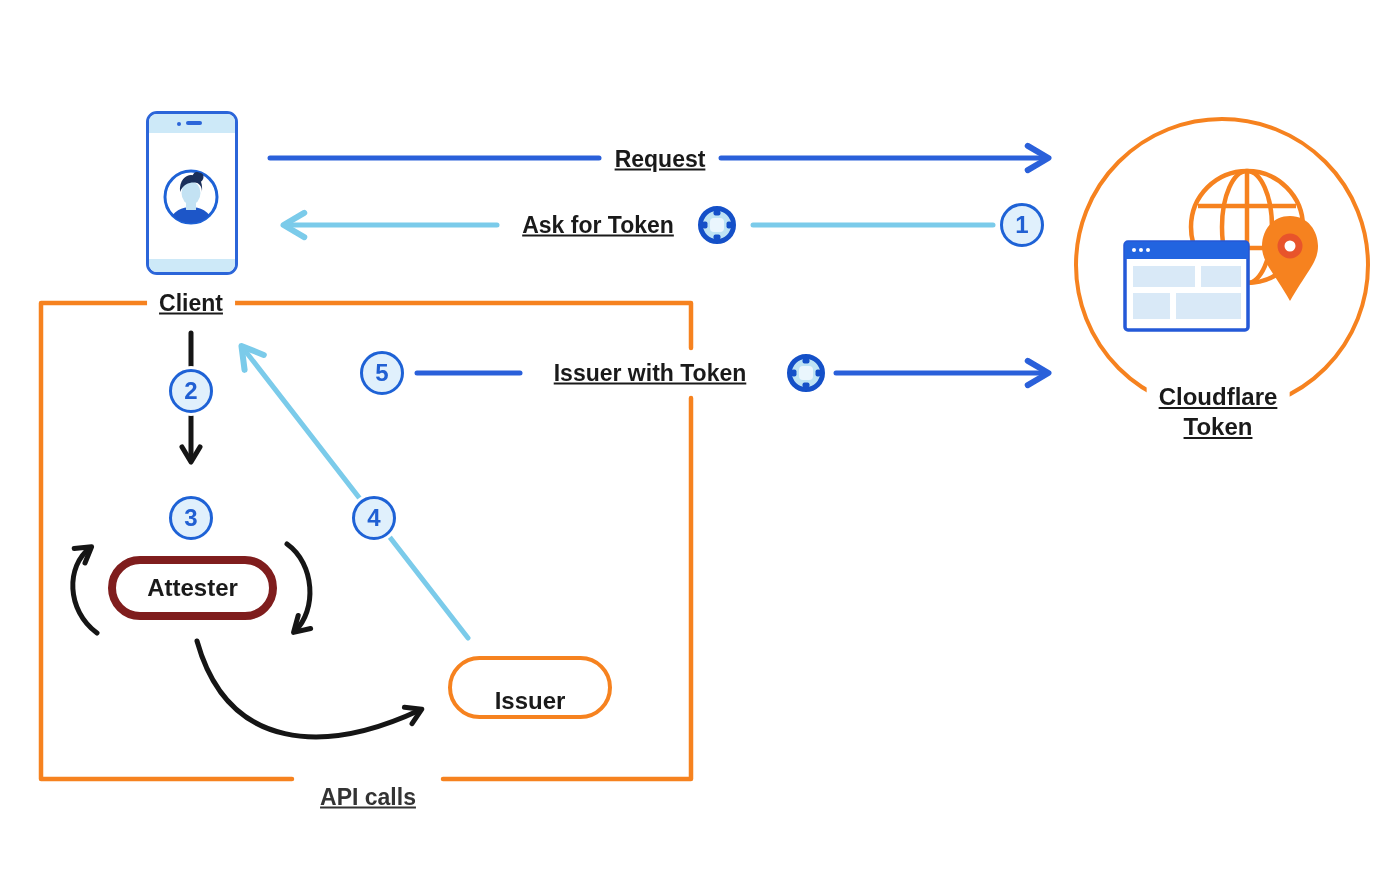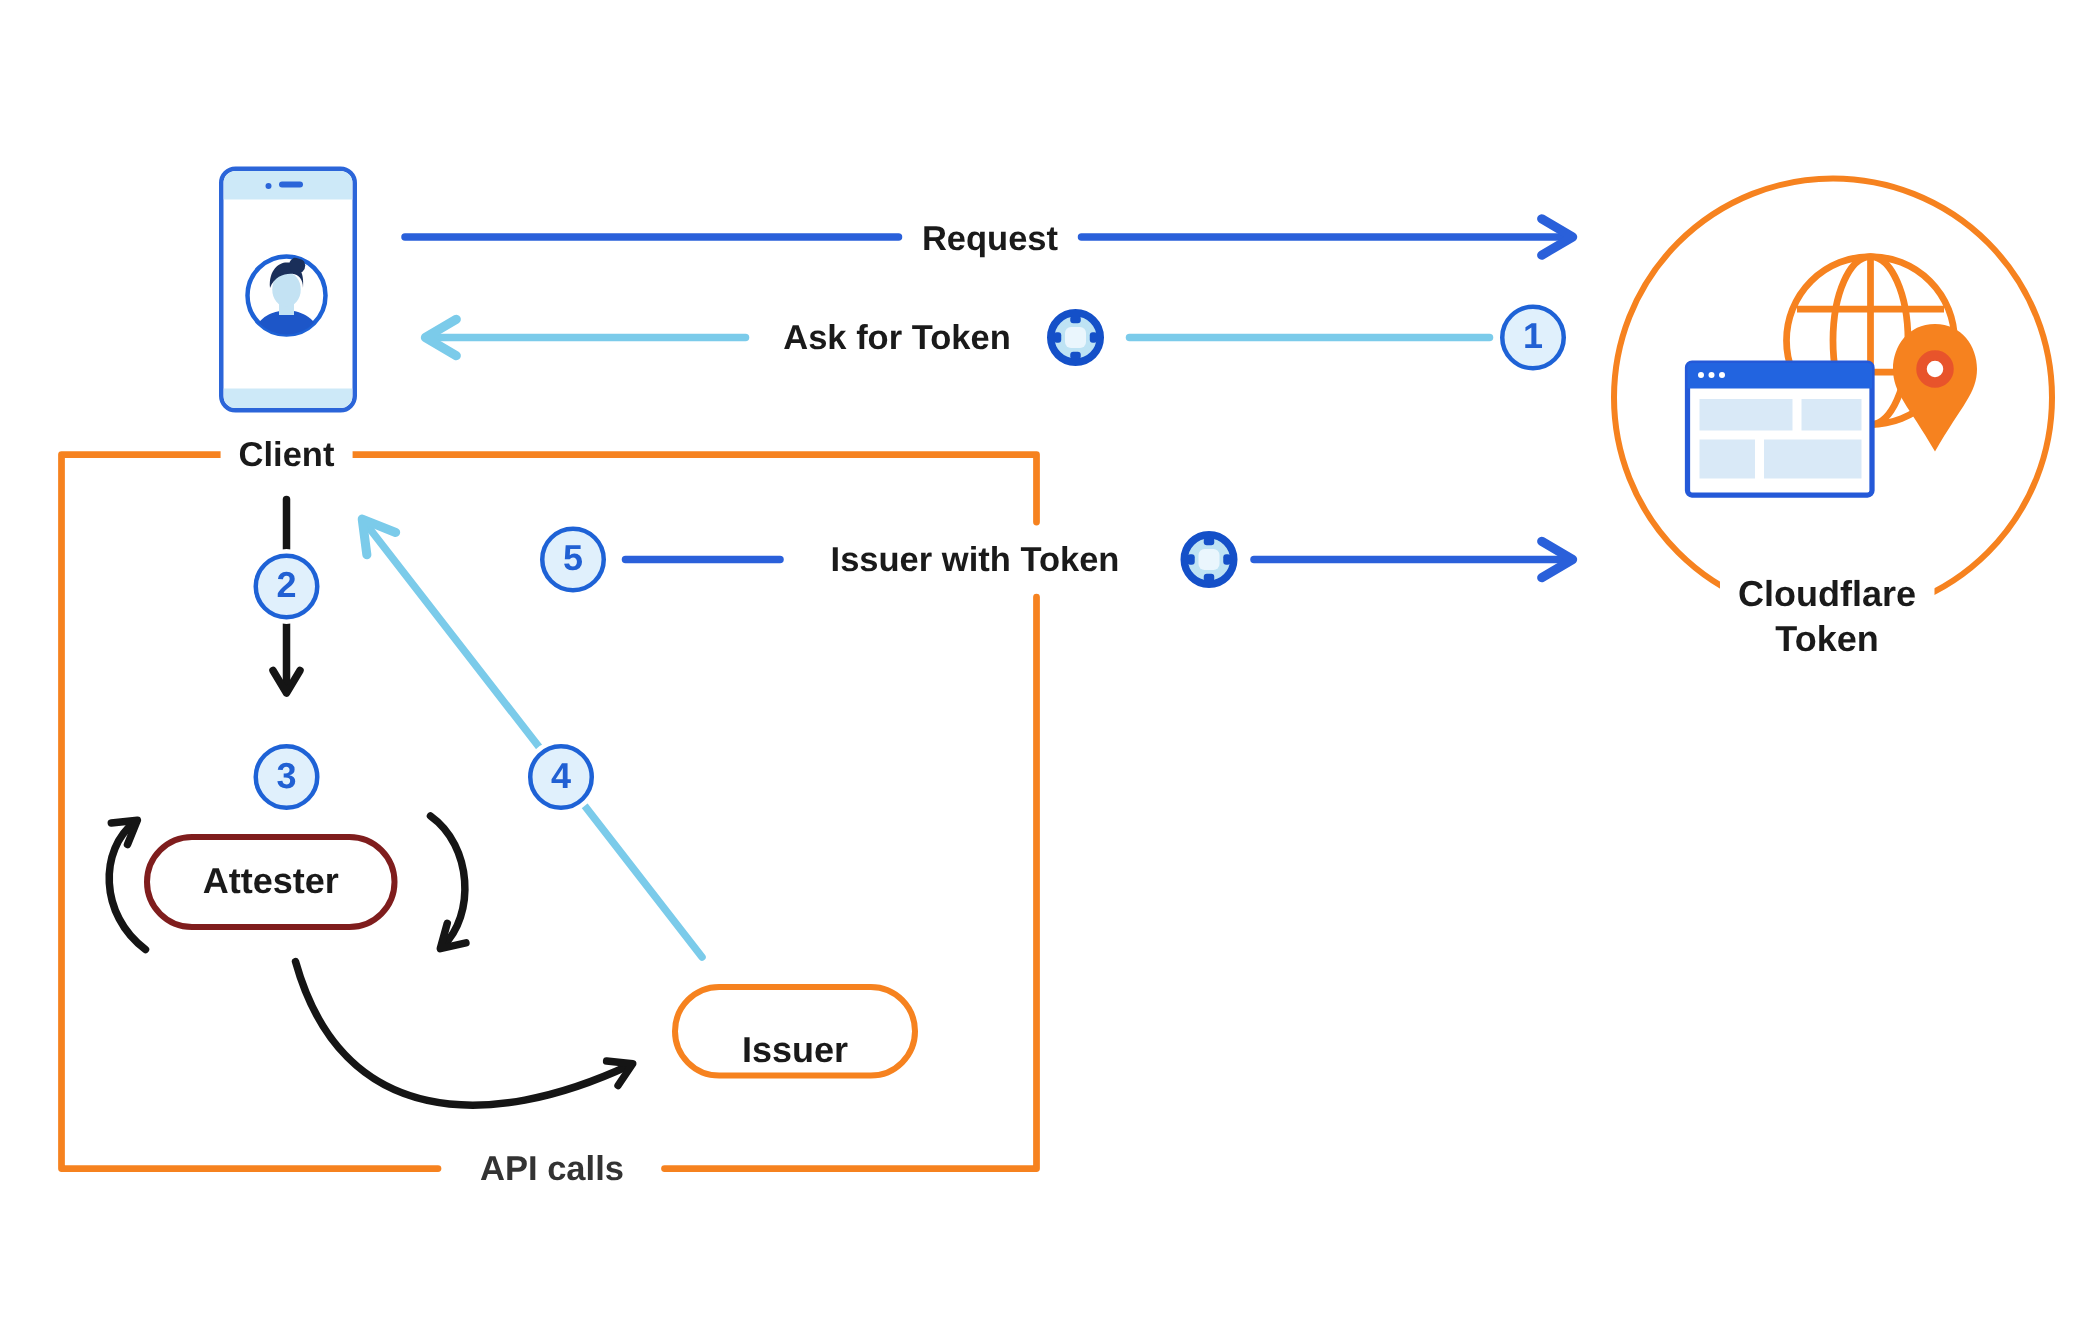--- a/index.html
+++ b/index.html
@@ -2,34 +2,34 @@
 <html><head>
 <meta charset="utf-8">
 <style>
   html,body{margin:0;padding:0;background:#fff;}
   .stage{position:relative;width:1390px;height:882px;background:#ffffff;
          font-family:"Liberation Sans",sans-serif;overflow:hidden;}
   .art{position:absolute;left:0;top:0;z-index:1;}
   .hud{position:absolute;left:0;top:0;width:100%;height:100%;z-index:2;}
 
   .lbl{position:absolute;font-weight:bold;color:#1a1a1a;font-size:23px;
-       transform:translate(-50%,-50%);white-space:nowrap;z-index:3;}
+       transform:translate(-50%,-50%);white-space:nowrap;z-index:3;text-decoration:underline;}
   .lbl.bg{background:#ffffff;padding:3px 12px;}
   .lbl.center{text-align:center;line-height:30px;font-size:24px;}
 
   .badge{position:absolute;width:44px;height:44px;border-radius:50%;
          background:#e0f0fc;border:3px solid #1e62d6;color:#2160d3;
          font-weight:bold;font-size:24px;display:flex;align-items:center;
          justify-content:center;transform:translate(-50%,-50%);
          box-shadow:0 0 0 3px #ffffff;box-sizing:border-box;z-index:4;}
 
   .pill{position:absolute;border-radius:34px;background:#ffffff;
         display:flex;align-items:center;justify-content:center;
         font-weight:bold;font-size:24px;color:#1a1a1a;box-sizing:border-box;z-index:4;}
-  .pill.attester{left:96px;top:556px;width:169px;height:64px;border:4px solid #7f1d1d;}
+  .pill.attester{left:108px;top:556px;width:169px;height:64px;border:8px solid #7f1d1d;}
   .pill.issuer{left:448px;top:656px;width:164px;height:63px;border:4px solid #f6821f;align-items:flex-end;}
 
   .phone{position:absolute;left:146px;top:111px;width:86px;height:158px;
          border:3px solid #2b65d9;border-radius:11px;background:#ffffff;
          box-sizing:content-box;overflow:hidden;z-index:4;}
   .phone .topbar{position:absolute;left:0;top:0;width:100%;height:19px;background:#cde9f8;}
   .phone .cam-dot{position:absolute;left:28px;top:8px;width:4px;height:4px;border-radius:50%;background:#2b65d9;}
   .phone .cam-dash{position:absolute;left:37px;top:7px;width:16px;height:4px;border-radius:2px;background:#2b65d9;}
   .phone .botbar{position:absolute;left:0;bottom:0;width:100%;height:13px;background:#cde9f8;}
   .phone .avatar{position:absolute;left:13px;top:54px;}
@@ -138,21 +138,21 @@
       </svg>
     </div>
 
     <div class="lbl bg" style="left:191px;top:303px;">Client</div>
 
     <div class="lbl bg center" style="left:1218px;top:412px;">
       <div>Cloudflare</div>
       <div>Token</div>
     </div>
 
-    <div class="lbl bg" style="left:368px;top:779px;color:#333333;">API calls</div>
+    <div class="lbl bg" style="left:368px;top:797px;color:#333333;">API calls</div>
 
     <div class="lbl bg" style="left:660px;top:159px;">Request</div>
 
     <div class="lbl bg" style="left:598px;top:225px;">Ask for Token</div>
 
     <div class="lbl bg" style="left:650px;top:373px;">Issuer with Token</div>
 
 
     <span class="token" style="left:717px;top:225px;">
       <svg width="40" height="40" viewBox="0 0 40 40">

